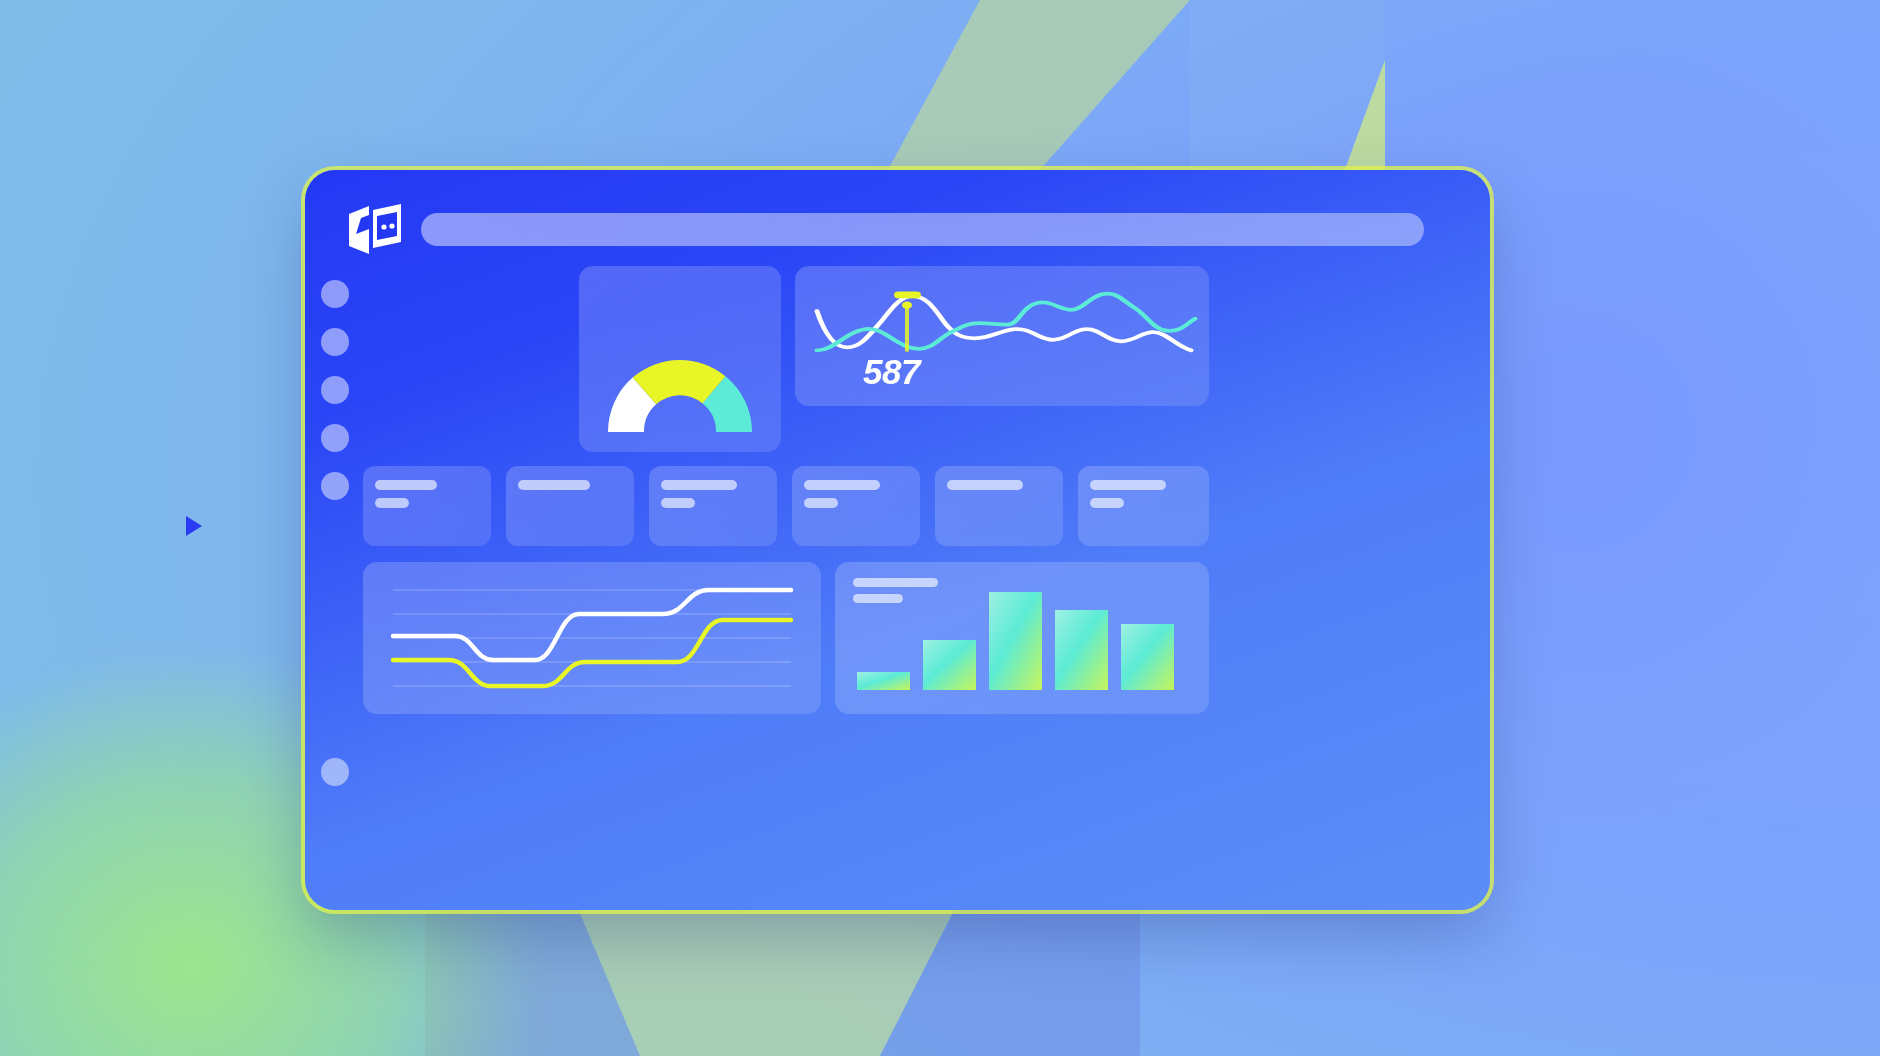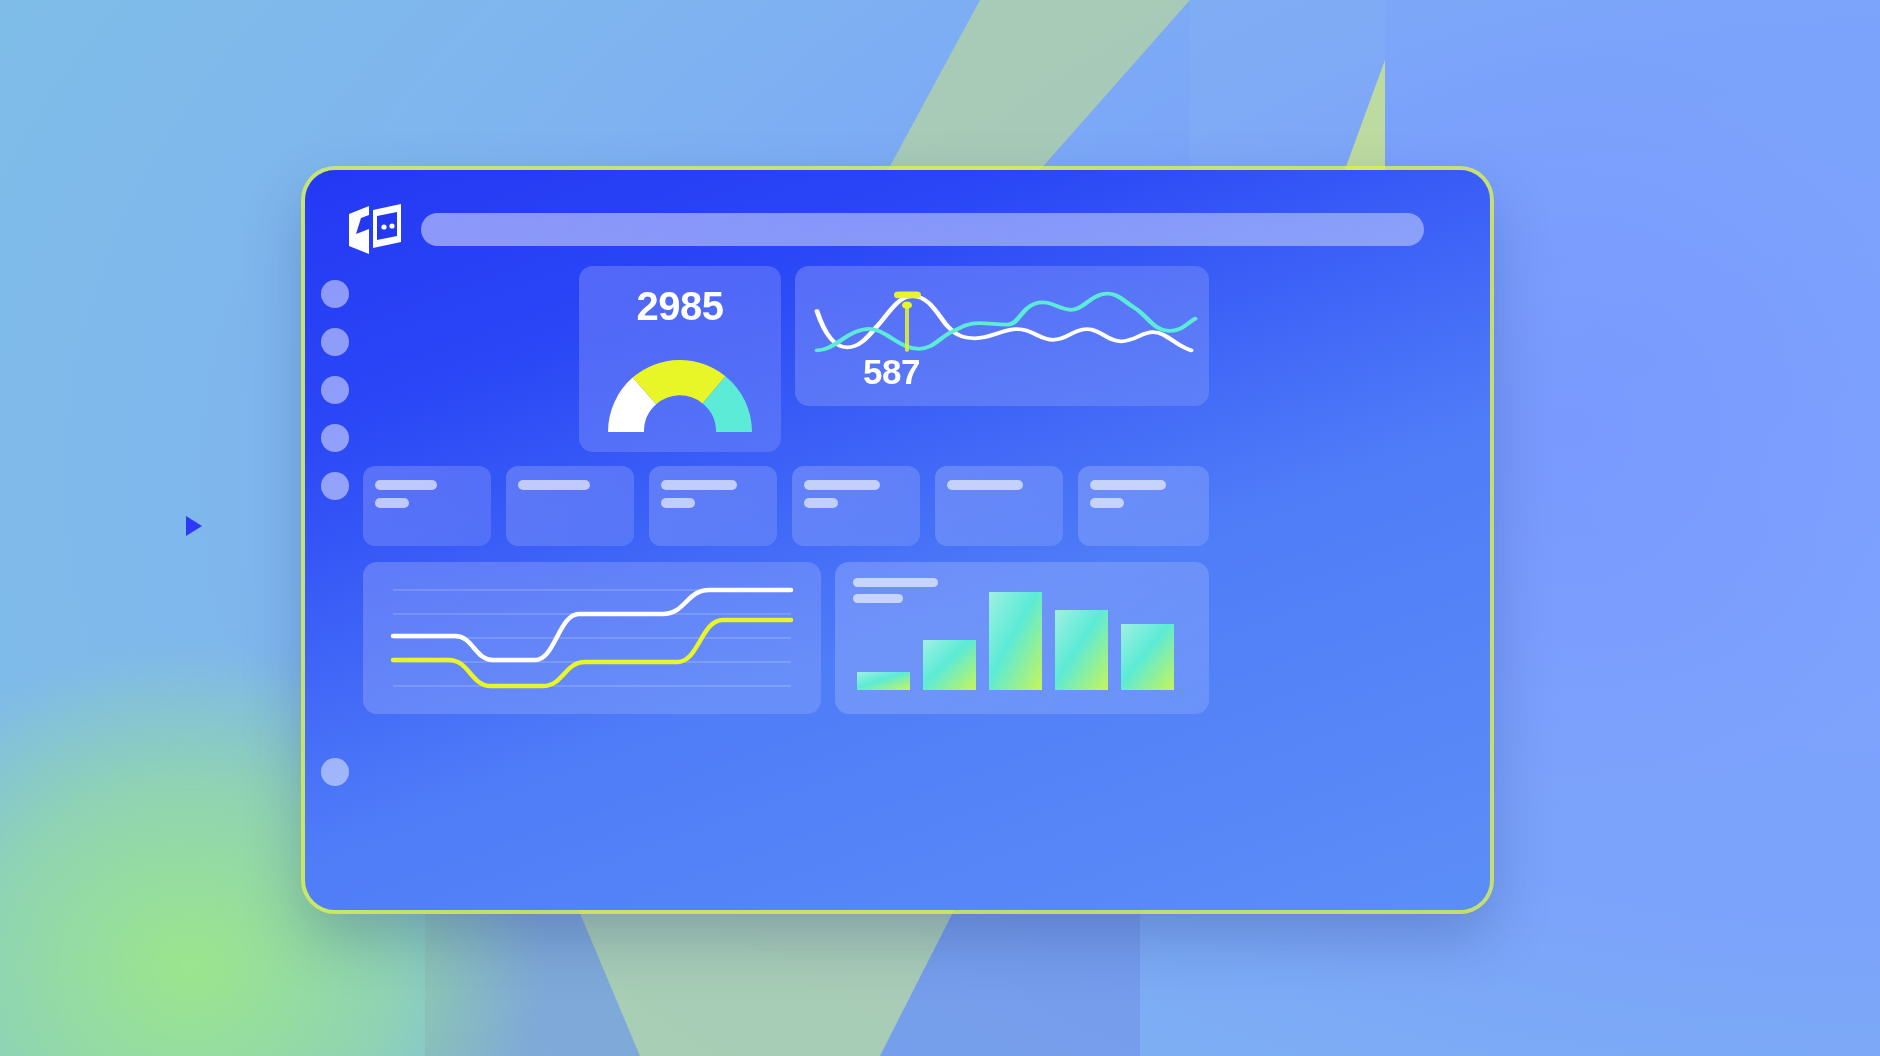--- a/index.html
+++ b/index.html
@@ -71,21 +71,21 @@
 
   .card{
     border-radius:14px;
     background:linear-gradient(150deg, rgba(255,255,255,.20) 0%, rgba(255,255,255,.13) 100%);
     position:absolute;
   }
 
   
   .card-pct{left:0;top:0;width:202px;height:186px;}
   .card-gauge{left:216px;top:0;width:202px;height:186px;}
-  .card-wave{left:432px;top:0;width:414px;height:140px;}
+  .card-wave{left:432px;top:0;width:414px;height:140px;font-style:italic;}
 
   .bar-label{
     position:absolute;border-radius:6px;background:rgba(255,255,255,.55);height:11px;
   }
   .pct-value{
     position:absolute;right:16px;bottom:12px;
     color:#fff;font-size:38px;font-weight:bold;letter-spacing:-0.5px;line-height:1;
   }
   .pct-lines{position:absolute;left:14px;bottom:22px;width:70px;}
   .pct-lines i{display:block;background:#fff;border-radius:2px;height:3px;}
@@ -167,21 +167,20 @@
       <div class="nav-dot" style="top:96px"></div>
       <div class="nav-dot" style="top:144px"></div>
       <div class="nav-dot" style="top:192px"></div>
       <div class="nav-dot" style="top:478px"></div>
     </div>
 
     <div class="content">
 
 
       <div class="card card-gauge">
-        <div class="gauge-value">2985</div>
         <svg class="gauge-svg" width="160" height="82" viewBox="0 0 160 82">
           <path d="M8 80 A72 72 0 0 1 32.6 25.6 L56.2 52.2 A36 36 0 0 0 44 80 Z" fill="#ffffff"></path>
           <path d="M32.6 25.6 A72 72 0 0 1 125.5 24.2 L102.6 51.4 A36 36 0 0 0 56.2 52.2 Z" fill="#e8f526"></path>
           <path d="M125.5 24.2 A72 72 0 0 1 152 80 L116 80 A36 36 0 0 0 102.6 51.4 Z" fill="#5cebd6"></path>
         </svg>
       </div>
 
       <div class="card card-wave">
         <svg class="chart-svg" viewBox="0 0 414 186" preserveAspectRatio="none">
           <path d="M22,60 C30,92 40,108 52,108 C66,108 74,92 86,74 C96,58 104,40 118,40

